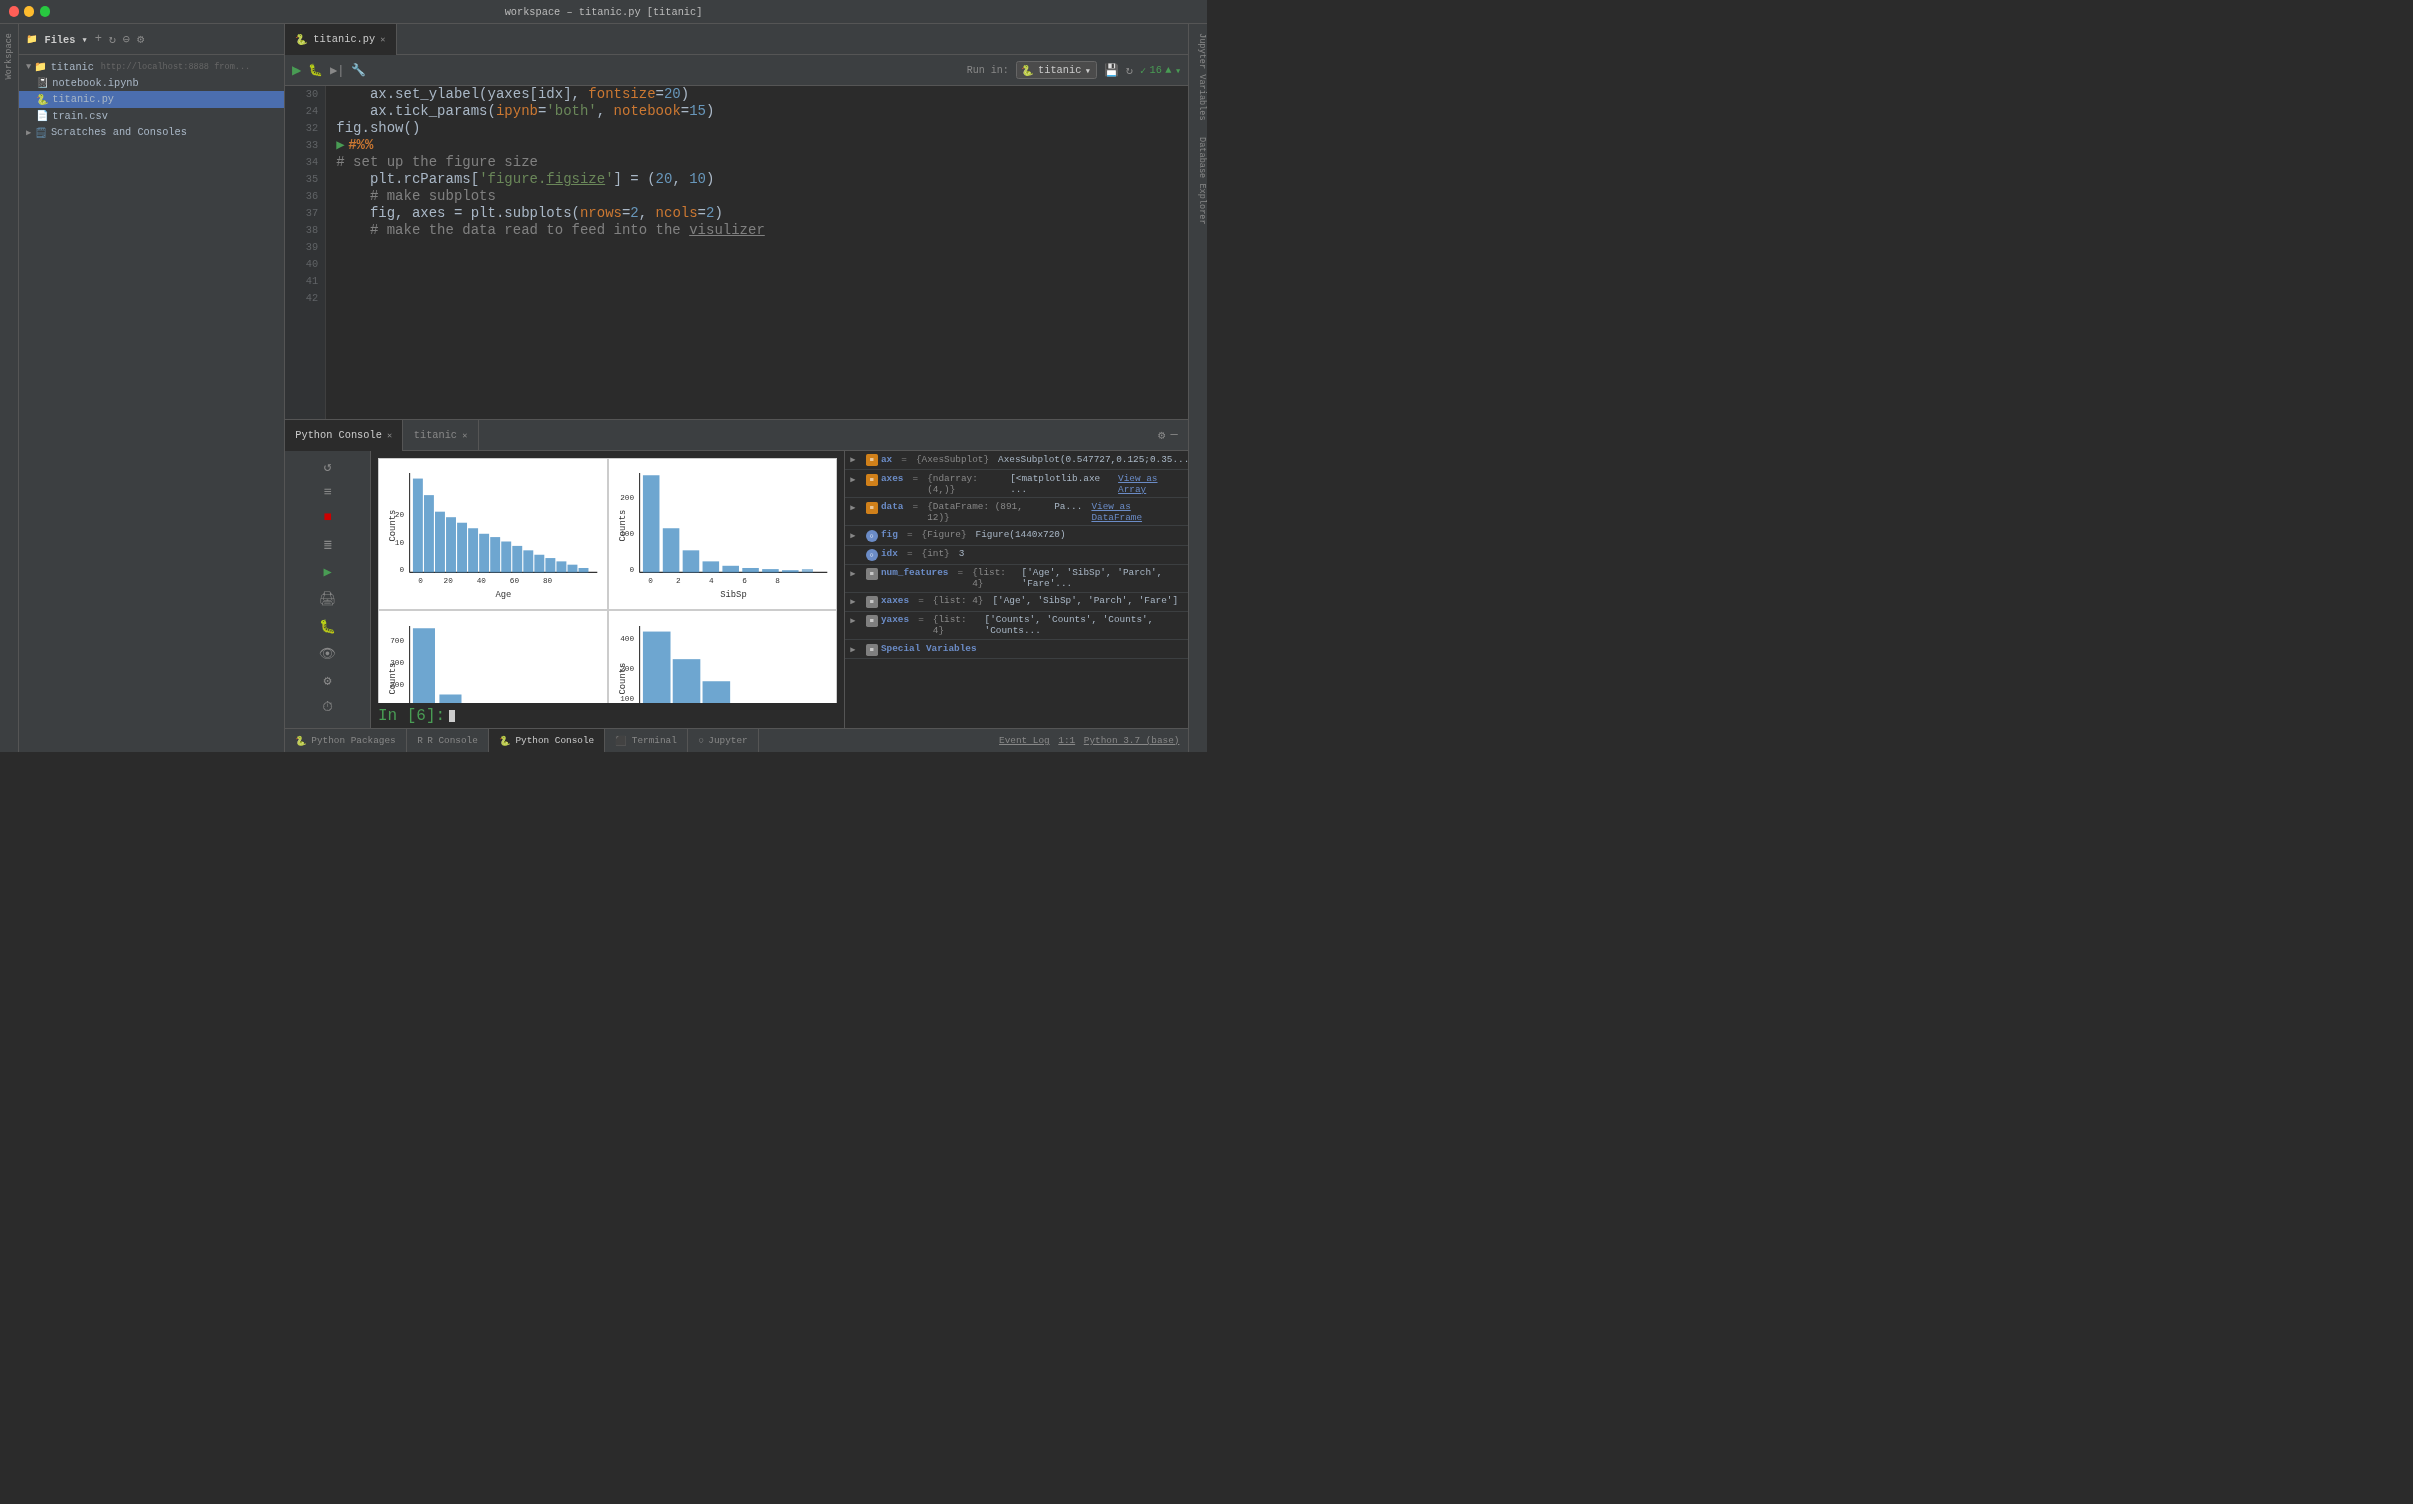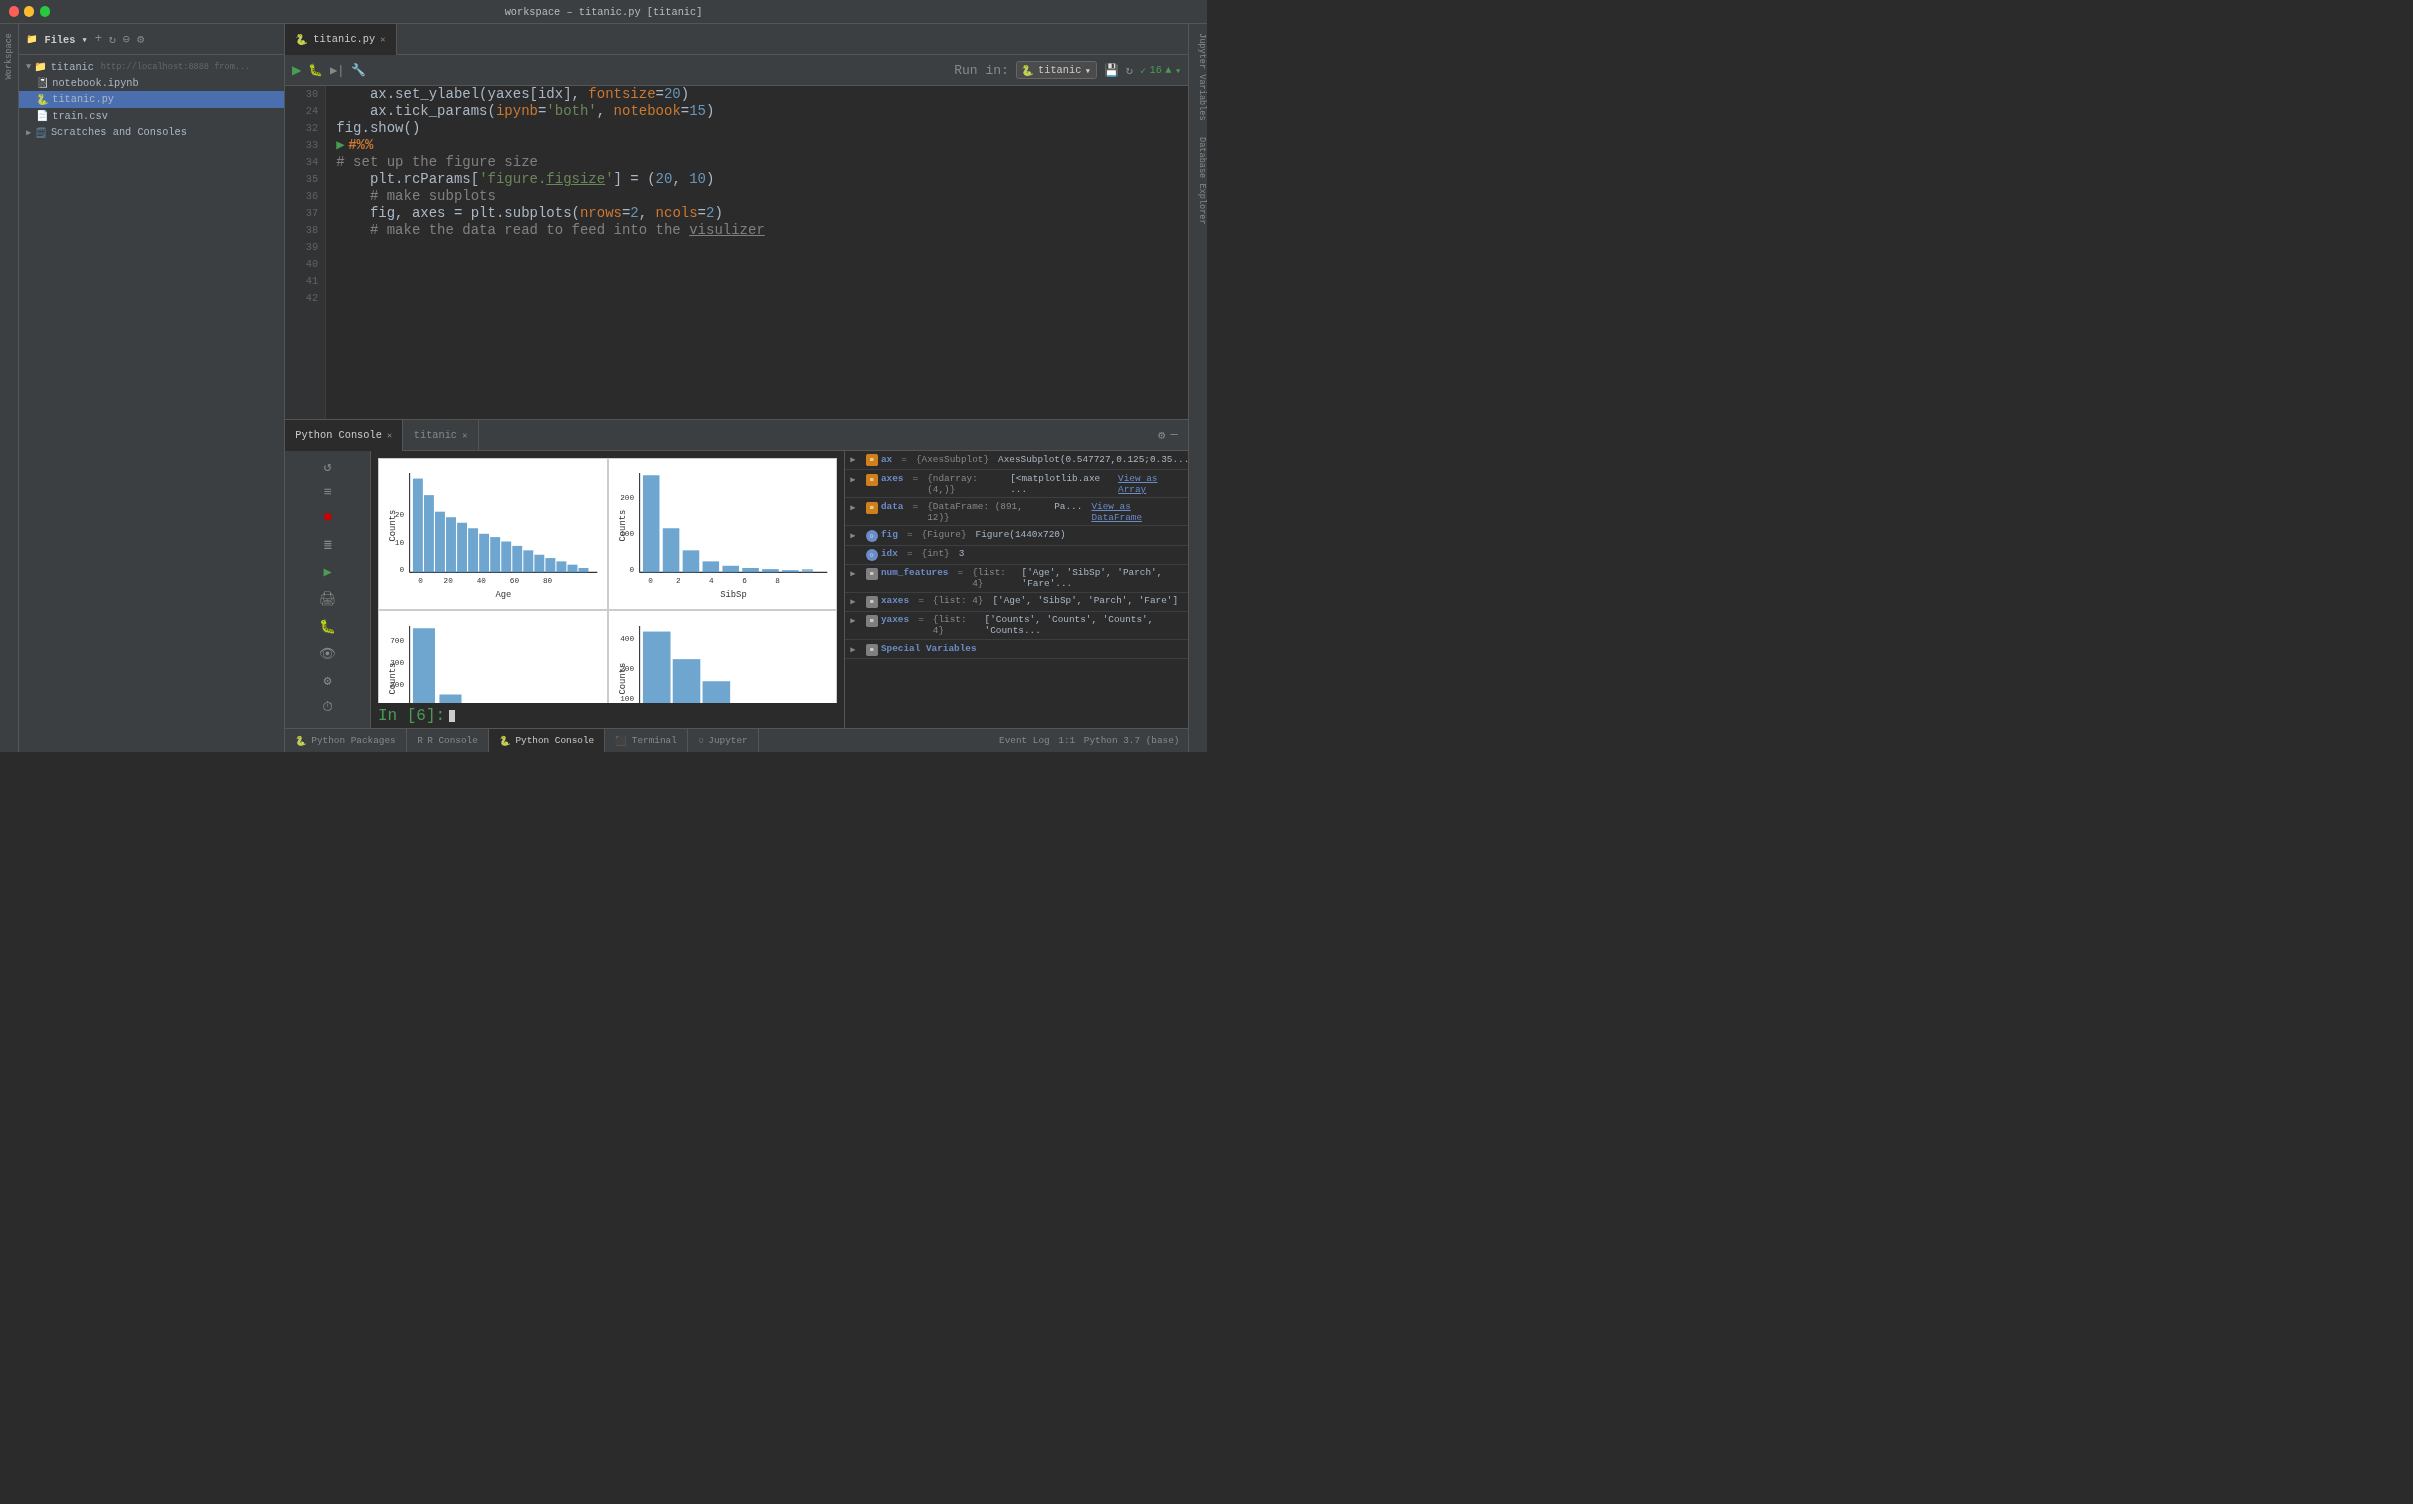--- a/index.html
+++ b/index.html
@@ -158,21 +158,21 @@
       align-items: center;
       padding: 0 6.9px;
       gap: 6.9px;
       border-bottom: 0.9px solid #555;
       justify-content: space-between;
     }
     .editor-toolbar-left { display: flex; gap: 6.9px; align-items: center; }
     .editor-toolbar-right { display: flex; gap: 6.9px; align-items: center; font-size: 10.3px; color: #888; }
     .run-btn { color: #499c54; font-size: 15.5px; cursor: pointer; }
     .toolbar-btn { color: #888; font-size: 12px; cursor: pointer; }
-    .run-in-label { color: #888; font-size: 13px; }
+    .run-in-label { color: #888; font-size: 10px; }
     .run-in-selector {
       display: flex; align-items: center; gap: 3.4px;
       background: #4b4b4b; border: 0.9px solid #666;
       border-radius: 2.6px; padding: 1.7px 5.2px; cursor: pointer;
       color: #ccc; font-size: 10.3px;
     }
     .check-badge {
       display: flex; align-items: center; gap: 3.4px; color: #499c54; font-size: 10.3px;
     }
 
@@ -375,21 +375,21 @@
       gap: 4.3px;
       cursor: pointer;
       font-size: 9.4px;
       color: #888;
       border-right: 0.9px solid #555;
     }
     .app-bottom-tab.active {
       background: #2b2b2b;
       color: #ccc;
     }
-    .bottom-right-status { margin-left: auto; display: flex; gap: 8.6px; align-items: flex-end; padding-right: 8.6px; font-size: 9.4px; color: #888; }
+    .bottom-right-status { margin-left: auto; display: flex; gap: 8.6px; align-items: flex-end; padding-right: 8.6px; font-size: 9.4px; color: #888; text-decoration: underline; }
   </style>
 </head>
 <body>
 
 <div class="title-bar">
   <div class="title-bar-controls">
     <span class="title-dot dot-red"></span>
     <span class="title-dot dot-yellow"></span>
     <span class="title-dot dot-green"></span>
   </div>

